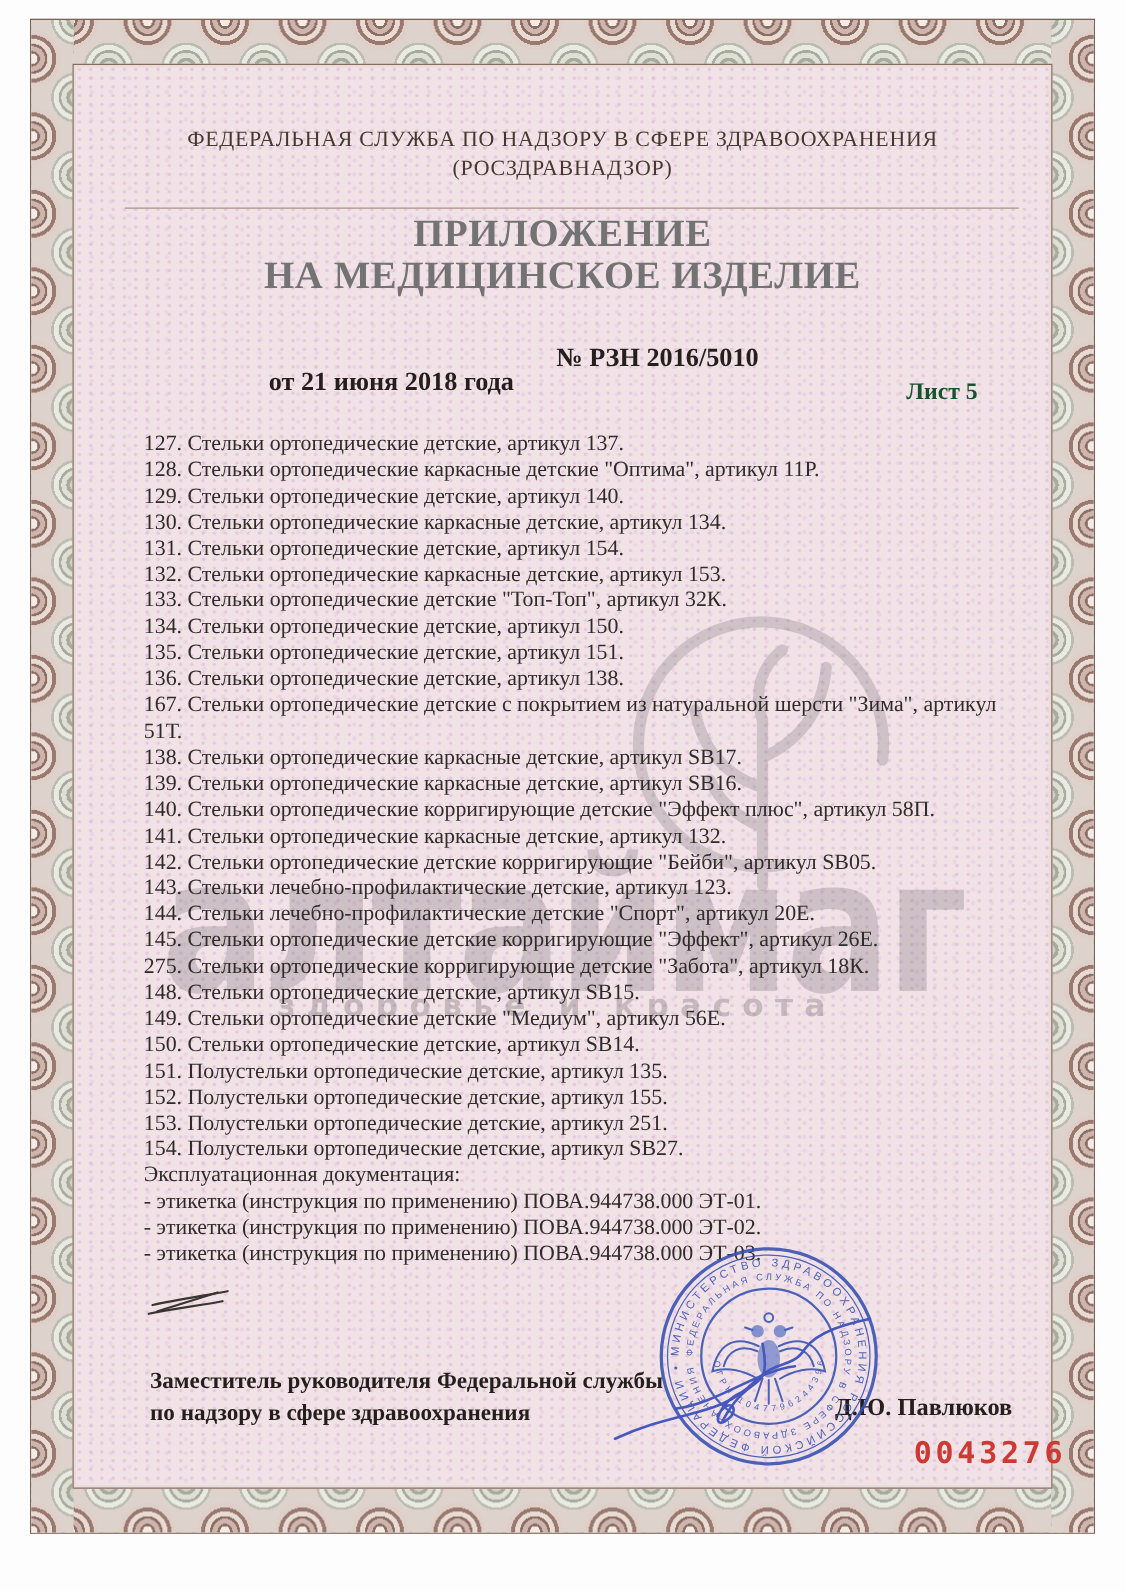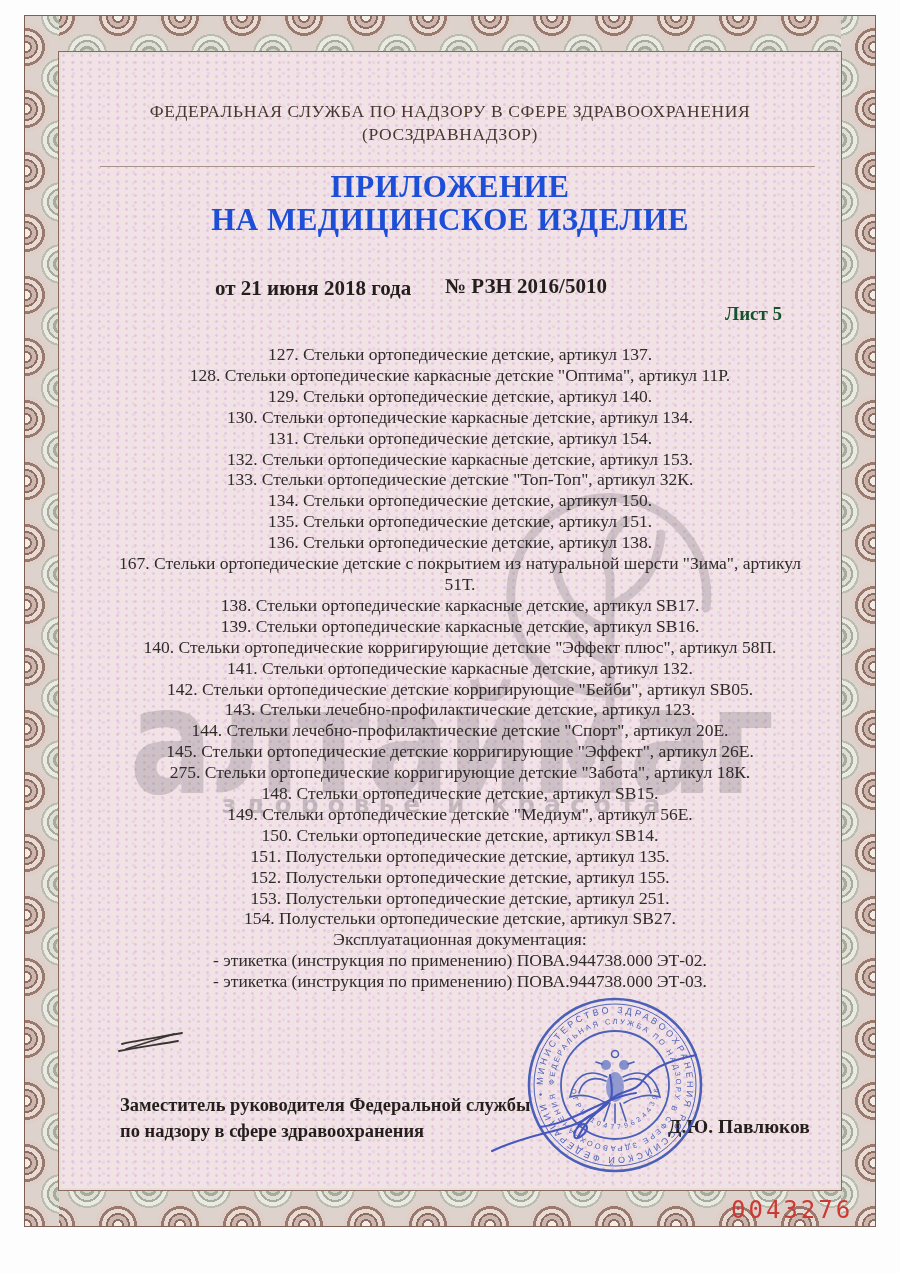--- a/index.html
+++ b/index.html
@@ -55,43 +55,43 @@
     position:absolute;left:50%;top:790px;transform:translateX(-51%);
     font-family:"DejaVu Sans","Liberation Sans",sans-serif;font-weight:700;
     font-size:25px;letter-spacing:9px;color:rgba(110,104,110,.33);
     white-space:nowrap;pointer-events:none;
   }
   
   .org{position:absolute;left:0;right:0;top:100px;text-align:center;
     color:#46382f;font-size:17.5px;letter-spacing:.6px;line-height:23px;}
   .divider{position:absolute;left:100px;right:85px;top:166px;border-top:1px solid #ab9289;}
   .title{position:absolute;left:0;right:0;top:170px;text-align:center;
-    color:#1d4ed8;font-weight:700;font-size:31px;line-height:33px;letter-spacing:.5px;}
+    color:#737373;font-weight:700;font-size:31px;line-height:33px;letter-spacing:.5px;}
   .date-row{position:absolute;top:276px;left:0;width:100%;font-weight:700;
     color:#241f1c;font-size:21px;}
-  .date-row .d{position:absolute;left:215px;top:0;}
+  .date-row .d{position:absolute;left:215px;top:17px;}
   .date-row .n{position:absolute;left:445px;top:-2px;}
   .sheet{position:absolute;top:303px;left:725px;font-weight:700;font-size:19px;color:#14532d;}
   
   .list{
     position:absolute;left:115px;top:344px;width:690px;
     font-size:17.5px;line-height:20.9px;color:#2f2b29;
   }
-  .list .li{margin:0;text-align:center;}
+  .list .li{margin:0;}
   
   .zmark{position:absolute;left:116px;top:1027px;}
   
   .sign-pos{position:absolute;left:120px;top:1092px;font-weight:700;font-size:18.5px;
     line-height:26px;color:#241f1c;}
   .sign-name{position:absolute;left:668px;top:1116px;font-weight:700;font-size:19.5px;color:#241f1c;}
   .stamp{position:absolute;left:482px;top:975px;opacity:.88;}
   .serial{
     position:absolute;left:731px;top:1148px;
     font-family:"DejaVu Sans Mono","Liberation Mono",monospace;
-    font-weight:400;font-size:24px;letter-spacing:3px;color:#cd3a33;margin-top:48px;
+    font-weight:700;font-size:24px;letter-spacing:3px;color:#cd3a33;
   }
 </style>
 </head>
 <body>
 
 <div class="frame">
   <div class="band band-top"></div>
   <div class="band band-bottom"></div>
   <div class="band band-left"></div>
   <div class="band band-right"></div>
@@ -153,20 +153,21 @@
       <div class="li">148. Стельки ортопедические детские, артикул SB15.</div>
       <div class="li">149. Стельки ортопедические детские "Медиум", артикул 56Е.</div>
       <div class="li">150. Стельки ортопедические детские, артикул SB14.</div>
       <div class="li">151. Полустельки ортопедические детские, артикул 135.</div>
       <div class="li">152. Полустельки ортопедические детские, артикул 155.</div>
       <div class="li">153. Полустельки ортопедические детские, артикул 251.</div>
       <div class="li">154. Полустельки ортопедические детские, артикул SB27.</div>
     </div>
   <div class="li">Эксплуатационная документация:</div>
   <div>
+      <div class="li">- этикетка (инструкция по применению) ПОВА.944738.000 ЭТ-01.</div>
       <div class="li">- этикетка (инструкция по применению) ПОВА.944738.000 ЭТ-02.</div>
       <div class="li">- этикетка (инструкция по применению) ПОВА.944738.000 ЭТ-03.</div>
     </div>
 </div>
 
 <svg class="zmark" width="78" height="30" viewBox="0 0 78 30">
   <g fill="none" stroke="#3a3530" stroke-width="1.8" stroke-linecap="round">
     <path d="M6 17 C24 13 44 10 66 6"></path>
     <path d="M3 24 C24 20 46 17 62 14"></path>
     <path d="M10 22 L58 7"></path>

